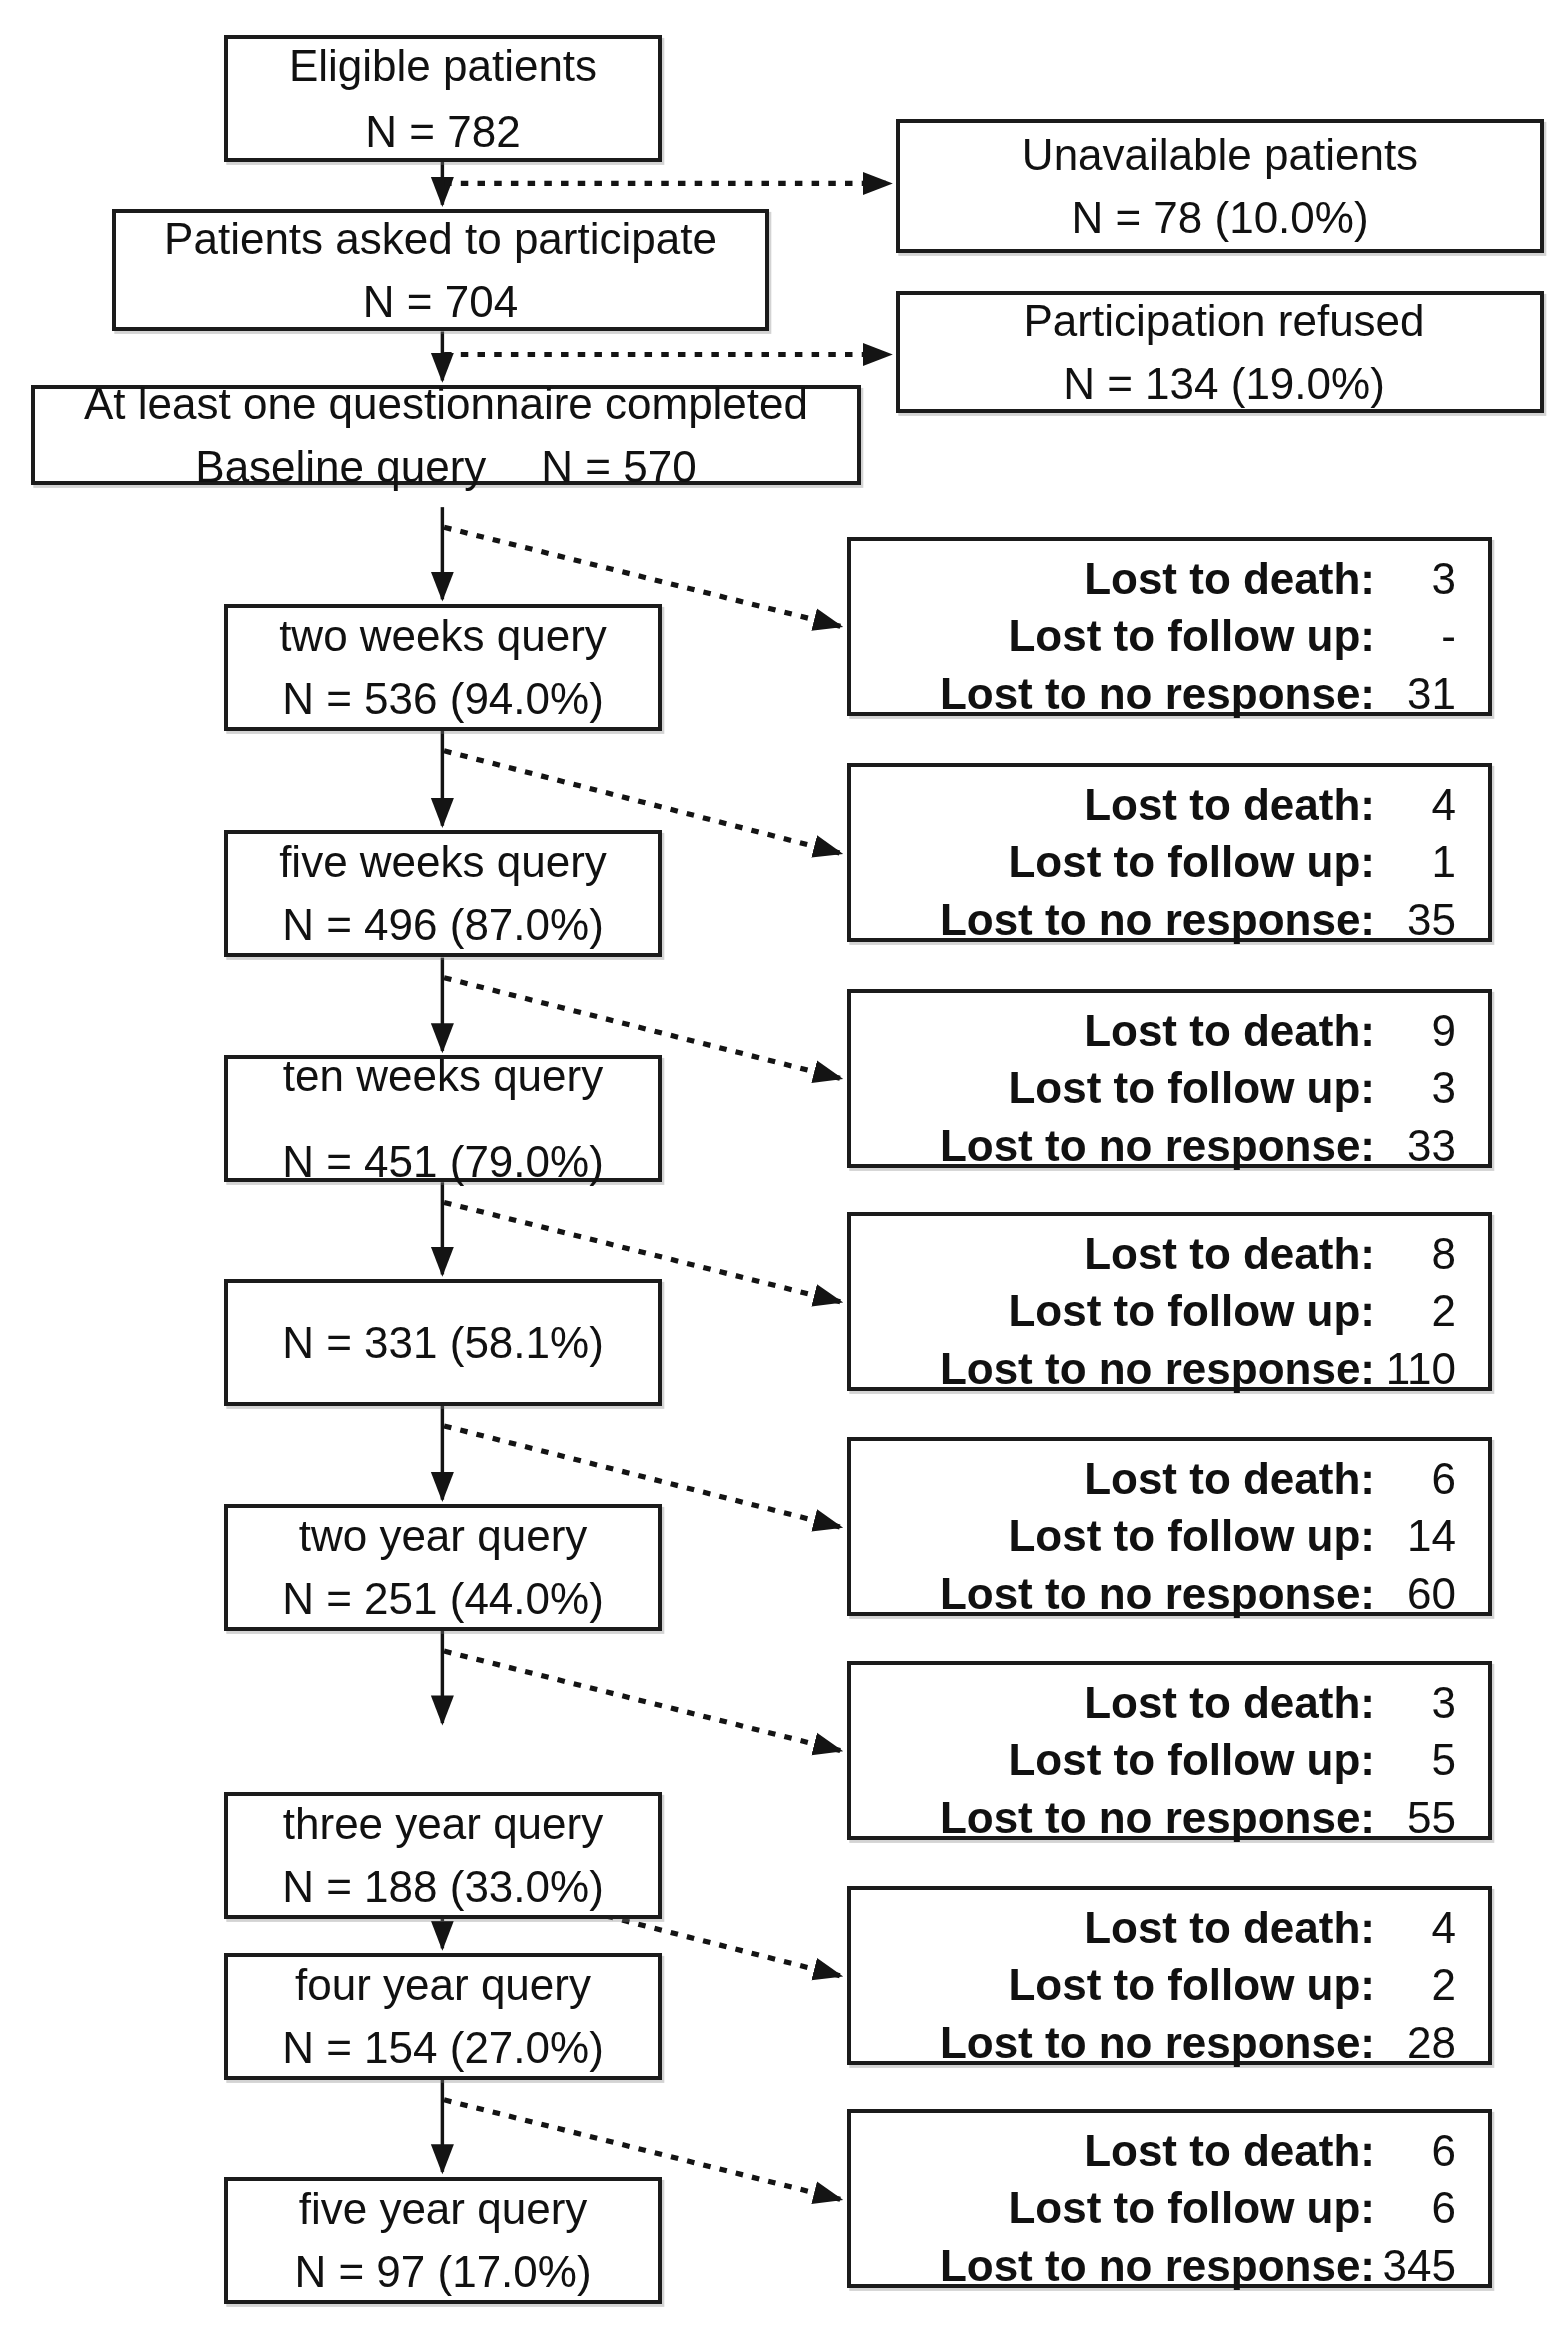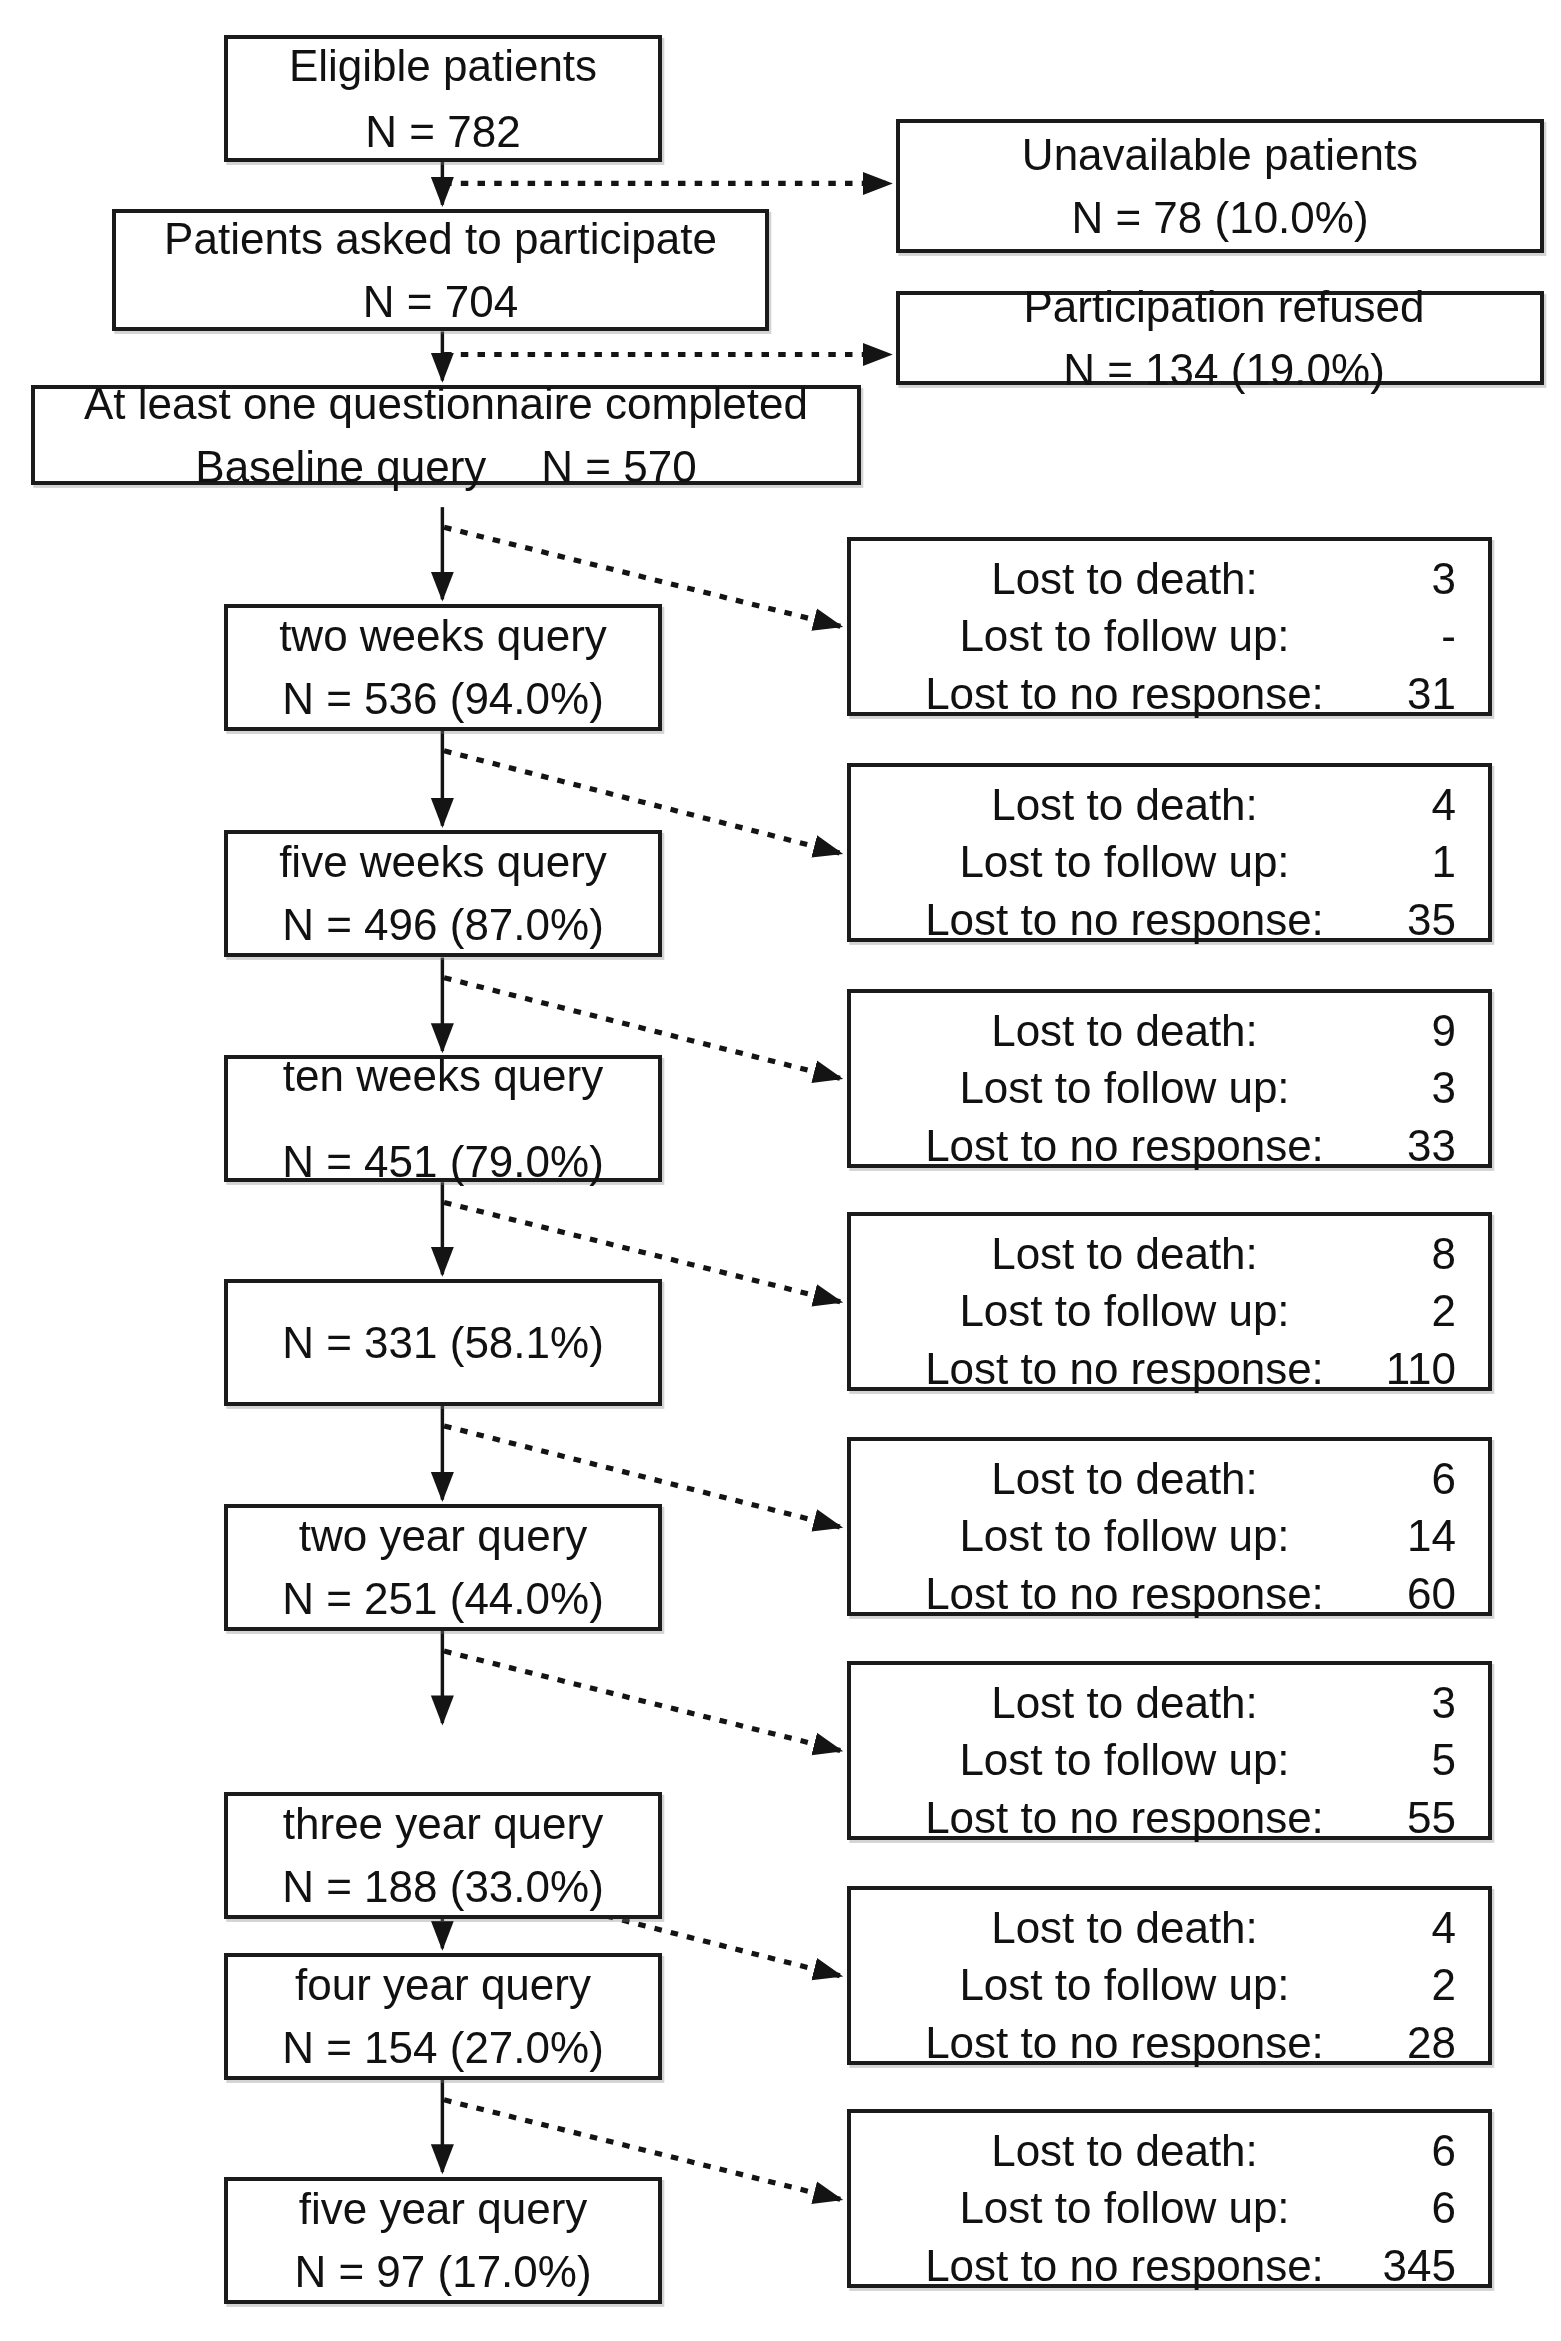--- a/index.html
+++ b/index.html
@@ -24,21 +24,21 @@
     font-size: 44px;
     line-height: 1.3;
     row-gap: 5.8px;
     box-shadow: 2.3px 2.9px 0 rgba(130,130,130,0.35);
   }
   .box .line { white-space: pre; }
   #box-eligible    { left: 224px;  top: 35px;  width: 438px;  height: 127px; gap: 8px; }
   #box-asked       { left: 112px;  top: 209px; width: 657px; height: 122px; }
   #box-baseline    { left: 31px;   top: 385px; width: 830px; height: 100px; }
   #box-unavailable { left: 896px; top: 119px; width: 648px; height: 134px; }
-  #box-refused     { left: 896px; top: 291px; width: 648px; height: 94px; padding-left: 8px; }
+  #box-refused     { left: 896px; top: 291px; width: 648px; height: 122px; padding-left: 8px; }
   .baseline-line2 { display: flex; flex-direction: row; column-gap: 55px; white-space: pre; }
 
   .stage-box { left: 224px; width: 438px; height: 127px; }
   #stage-0 { top: 604px; }
   #stage-1 { top: 830px; text-align: center; }
   #stage-2 { top: 1055px; gap: 29px; }
   #stage-3 { top: 1279px; }
   #stage-4 { top: 1504px; }
   #stage-5 { top: 1792px; }
   #stage-6 { top: 1953px; }
@@ -53,21 +53,21 @@
   }
   #lost-0 { top: 537px; }
   #lost-1 { top: 763px; }
   #lost-2 { top: 989px; }
   #lost-3 { top: 1212px; }
   #lost-4 { top: 1437px; }
   #lost-5 { top: 1661px; }
   #lost-6 { top: 1886px; }
   #lost-7 { top: 2109px; }
   .lost-row { display: flex; flex-direction: row; align-items: baseline; }
-  .lost-label { flex: 1; text-align: center; white-space: pre; }
+  .lost-label { flex: 1; text-align: right; white-space: pre; font-weight: bold; }
   .lost-value { width: 81px; text-align: right; white-space: pre; }
 
   svg.arrows { position: absolute; left: 0; top: 0; pointer-events: none; }
   .solid-line  { stroke: #141414; stroke-width: 6; fill: none; }
   .dashed-line { stroke: #141414; stroke-width: 9; fill: none; stroke-dasharray: 13 16; }
 </style>
 </head>
 <body>
 
 <div class="canvas">

